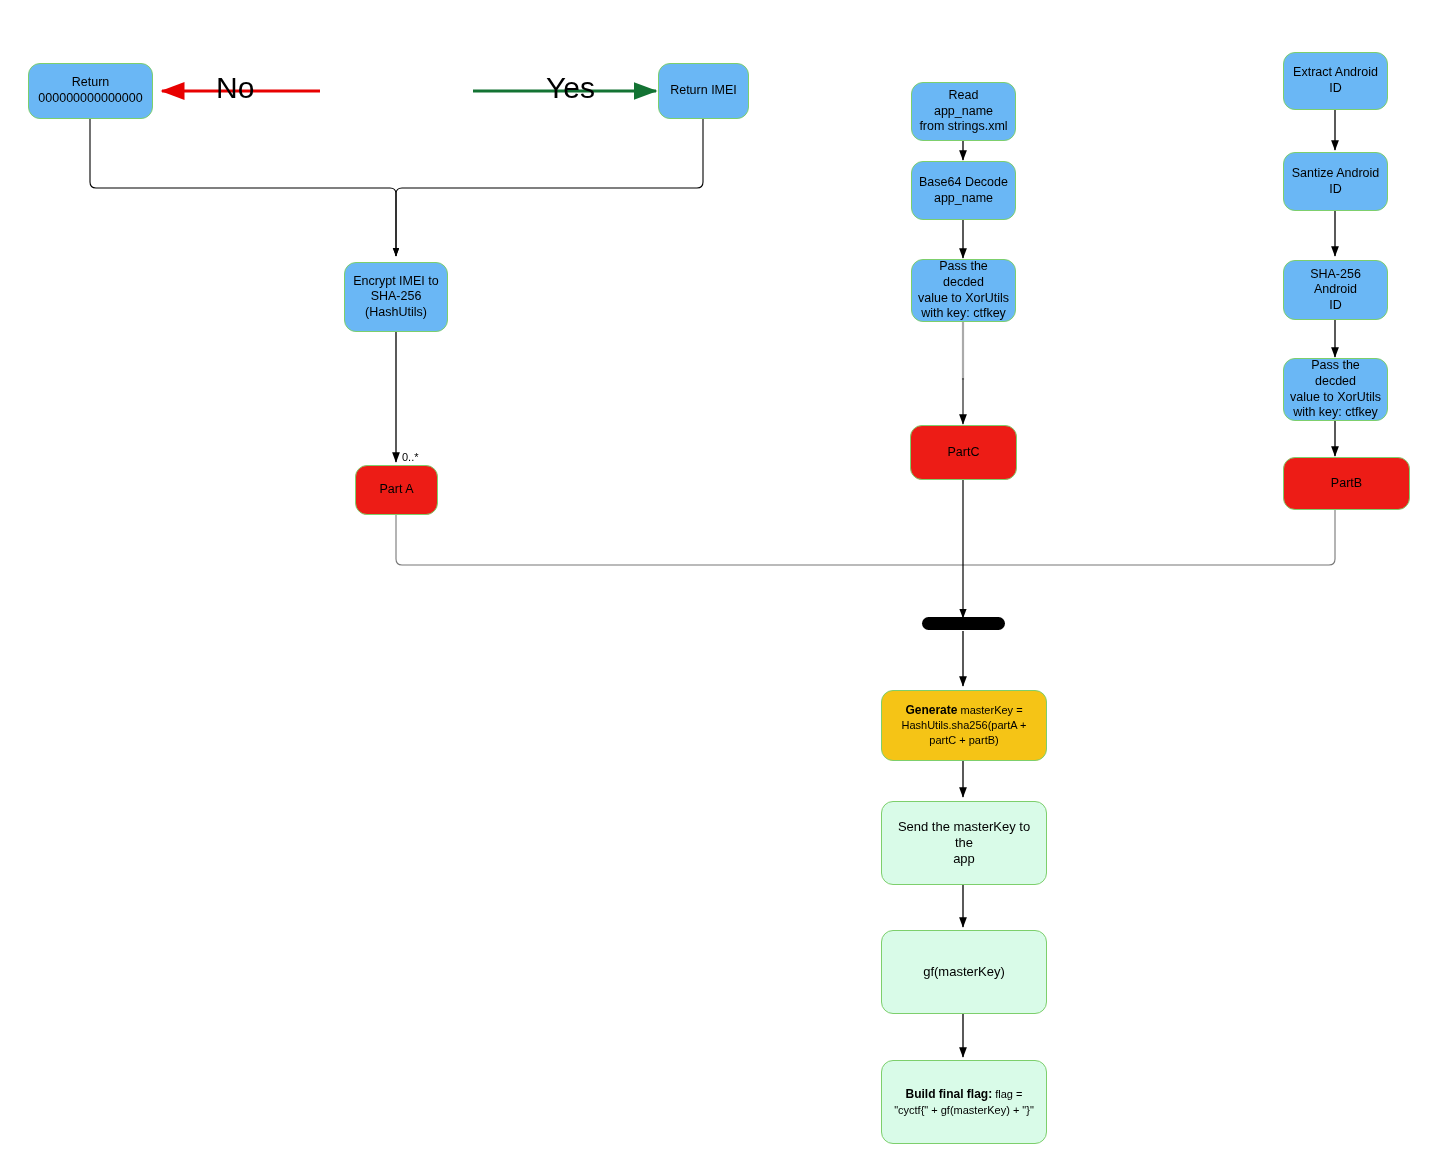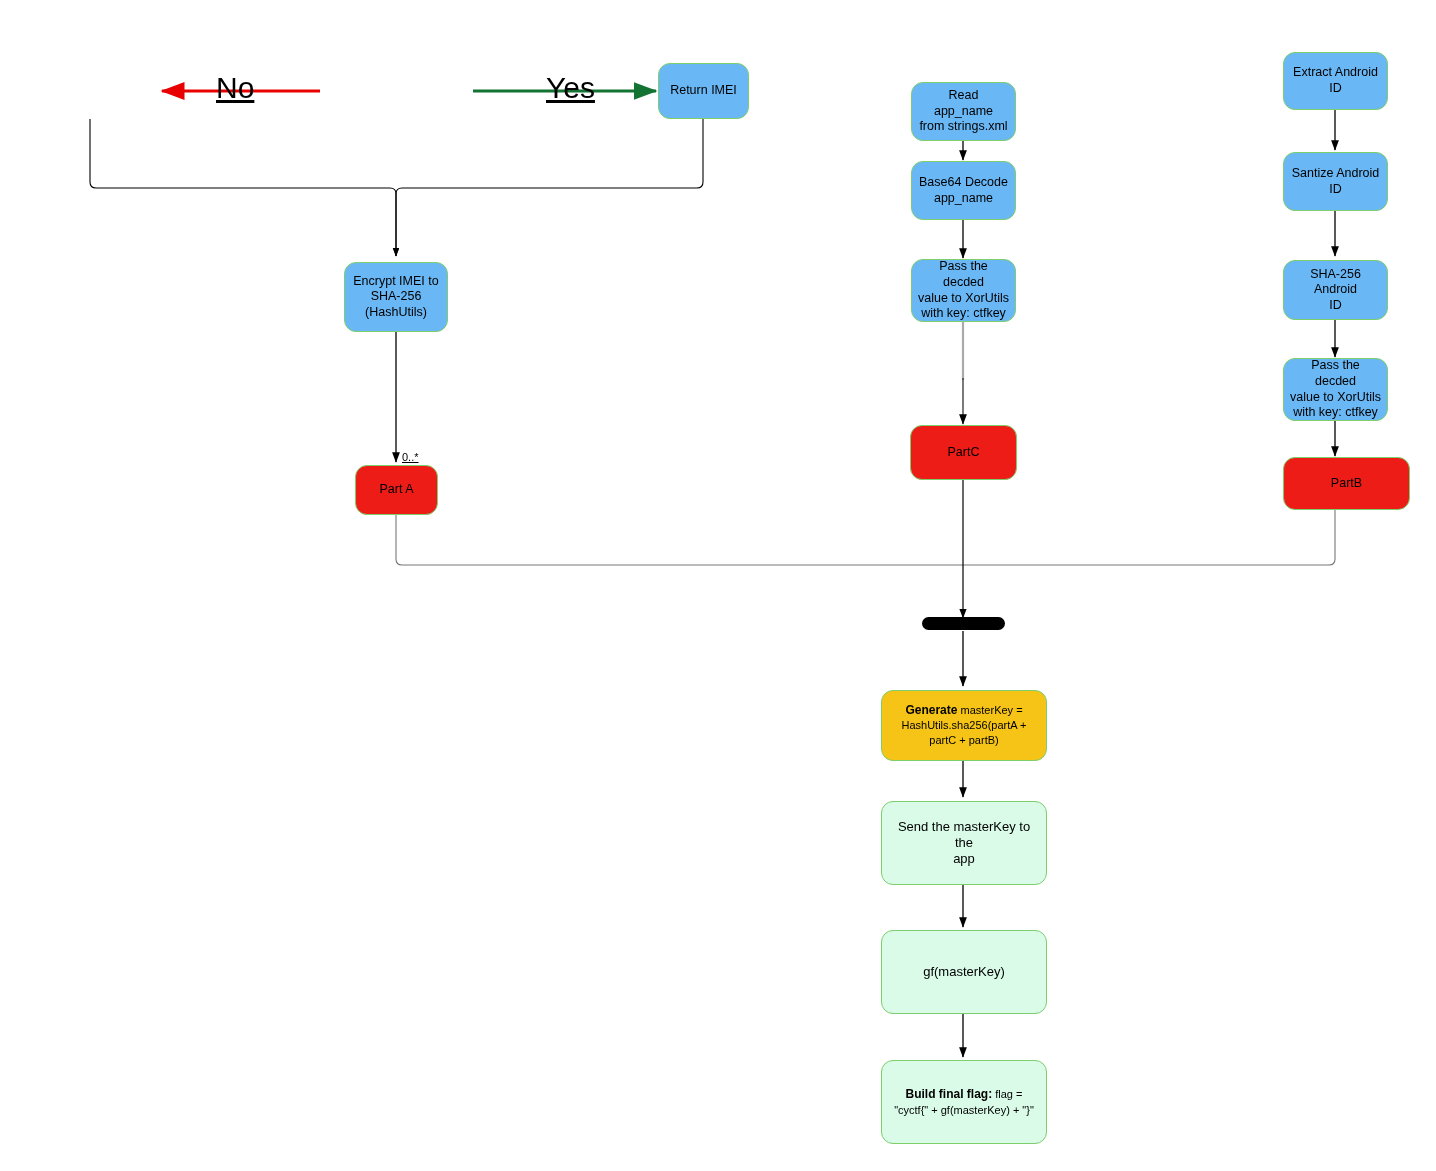--- a/index.html
+++ b/index.html
@@ -102,21 +102,20 @@
     font-weight: bold;
   }
   .sub {
     font-size: 11px;
   }
   .edge-label {
     position: absolute;
     color: #000000;
     background: transparent;
     white-space: nowrap;
-    text-decoration: underline;
   }
   .lbl-big {
     font-size: 30px;
   }
   .lbl-small {
     font-size: 11px;
   }
 </style>
 </head>
 <body>
@@ -199,20 +198,23 @@
       <path d="M963,761 L963,797" stroke="#000000" stroke-width="1.3" fill="none" marker-end="url(#arrow-black)"></path>
     </g>
     <g>
       <path d="M963,885 L963,927" stroke="#000000" stroke-width="1.3" fill="none" marker-end="url(#arrow-black)"></path>
     </g>
     <g>
       <path d="M963,1014 L963,1057" stroke="#000000" stroke-width="1.3" fill="none" marker-end="url(#arrow-black)"></path>
     </g>
   </svg>
 
+  <div class="node n-blue" style="left:28px; top:63px; width:125px; height:56px;">
+    <span class="txt"><span>Return</span><br><span>000000000000000</span></span>
+  </div>
 
 
   <div class="node n-blue" style="left:658px; top:63px; width:91px; height:56px;">
     <span class="txt">Return IMEI</span>
   </div>
 
   <div class="node n-blue" style="left:344px; top:262px; width:104px; height:70px;">
     <span class="txt">Encrypt IMEI to
 SHA-256
 (HashUtils)</span>

